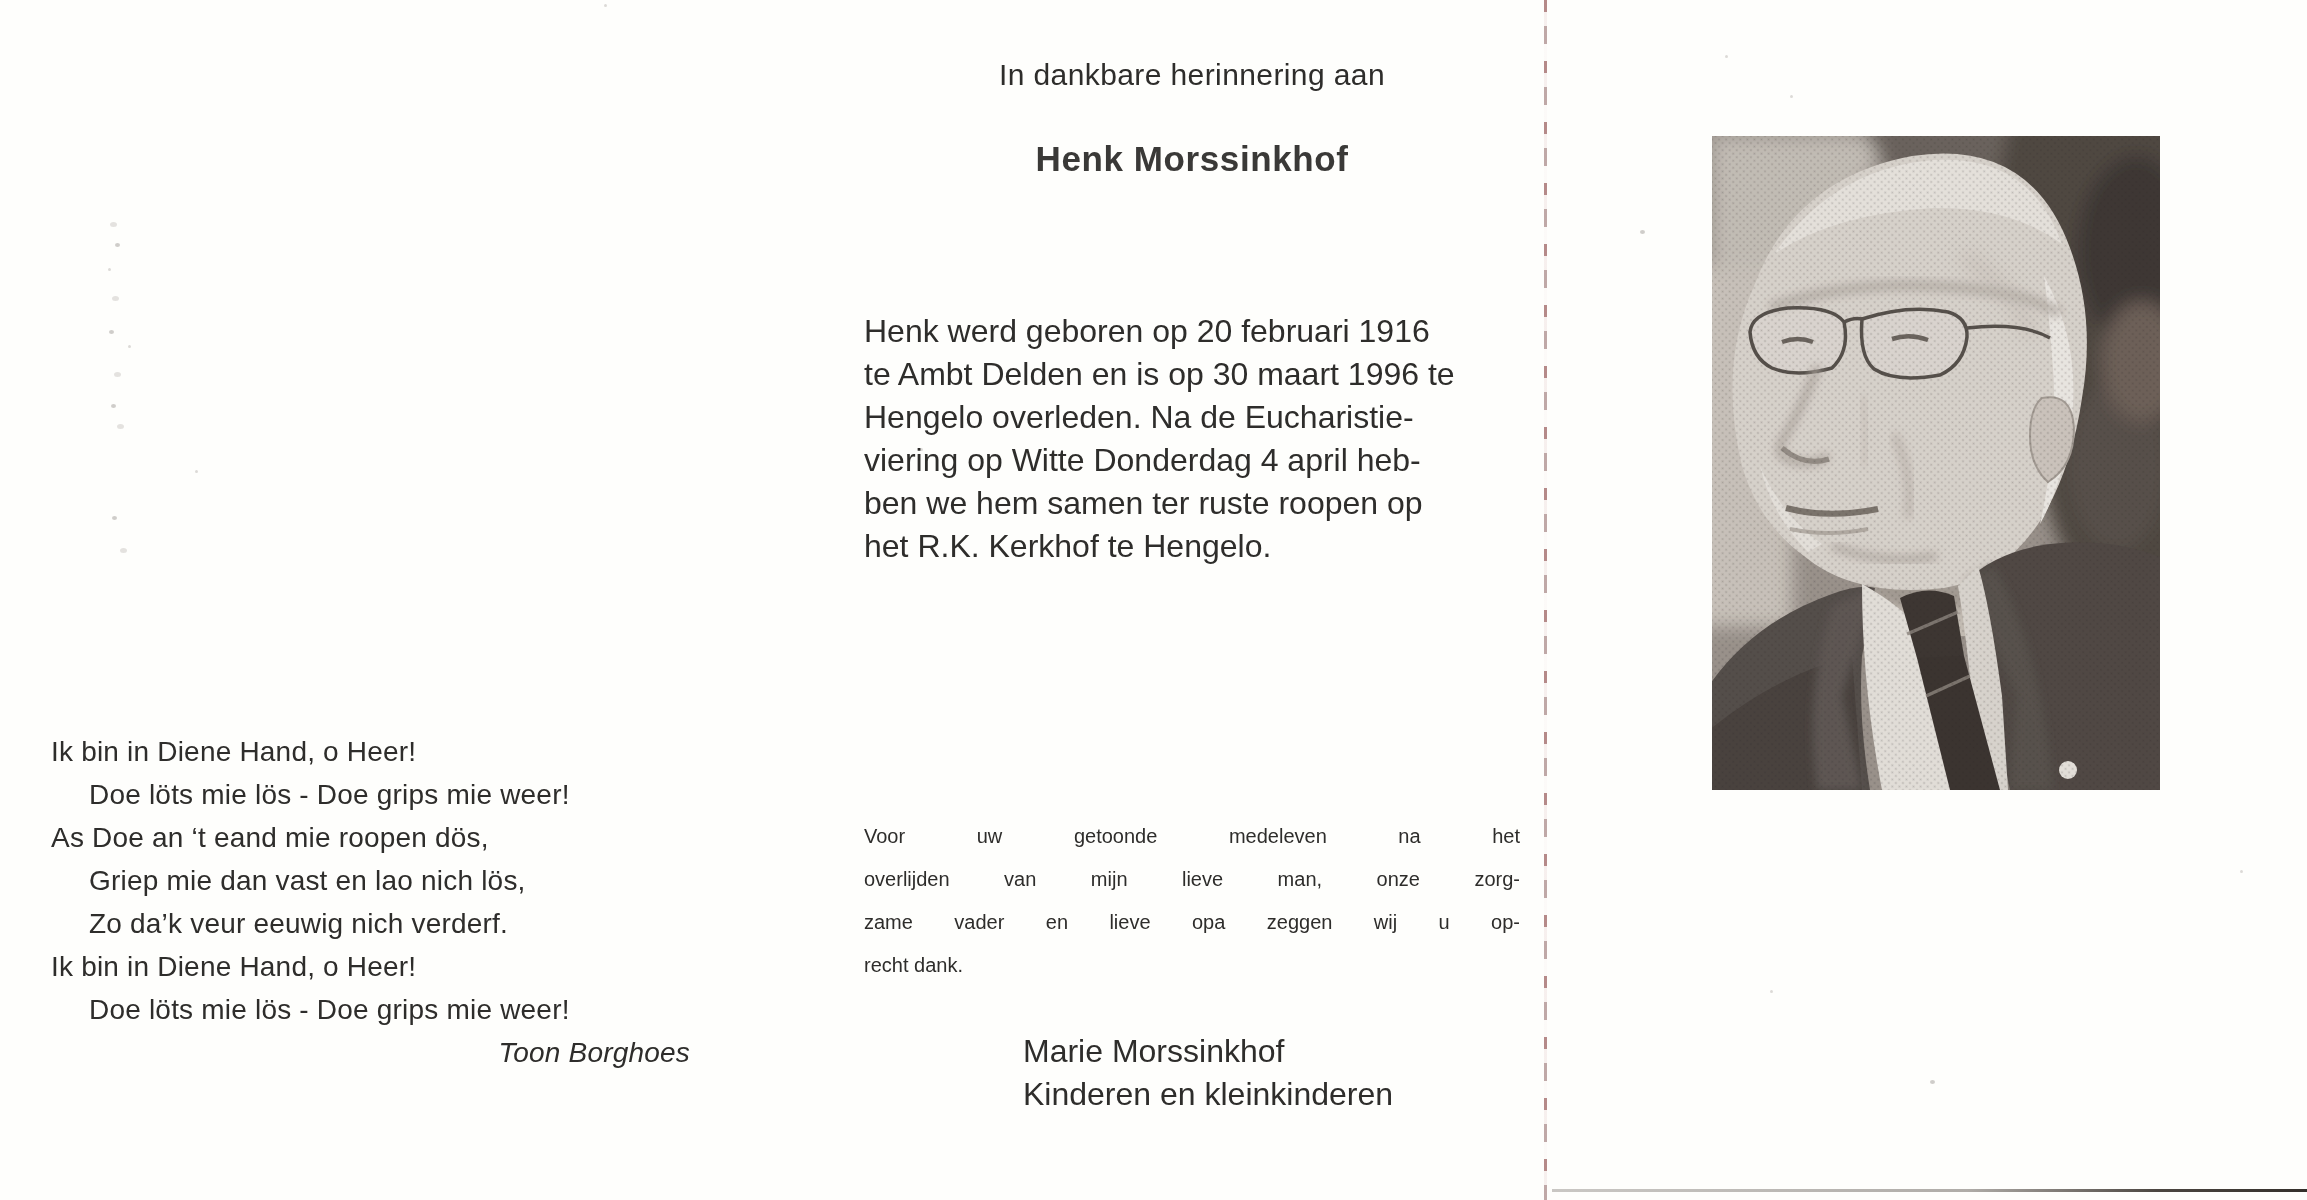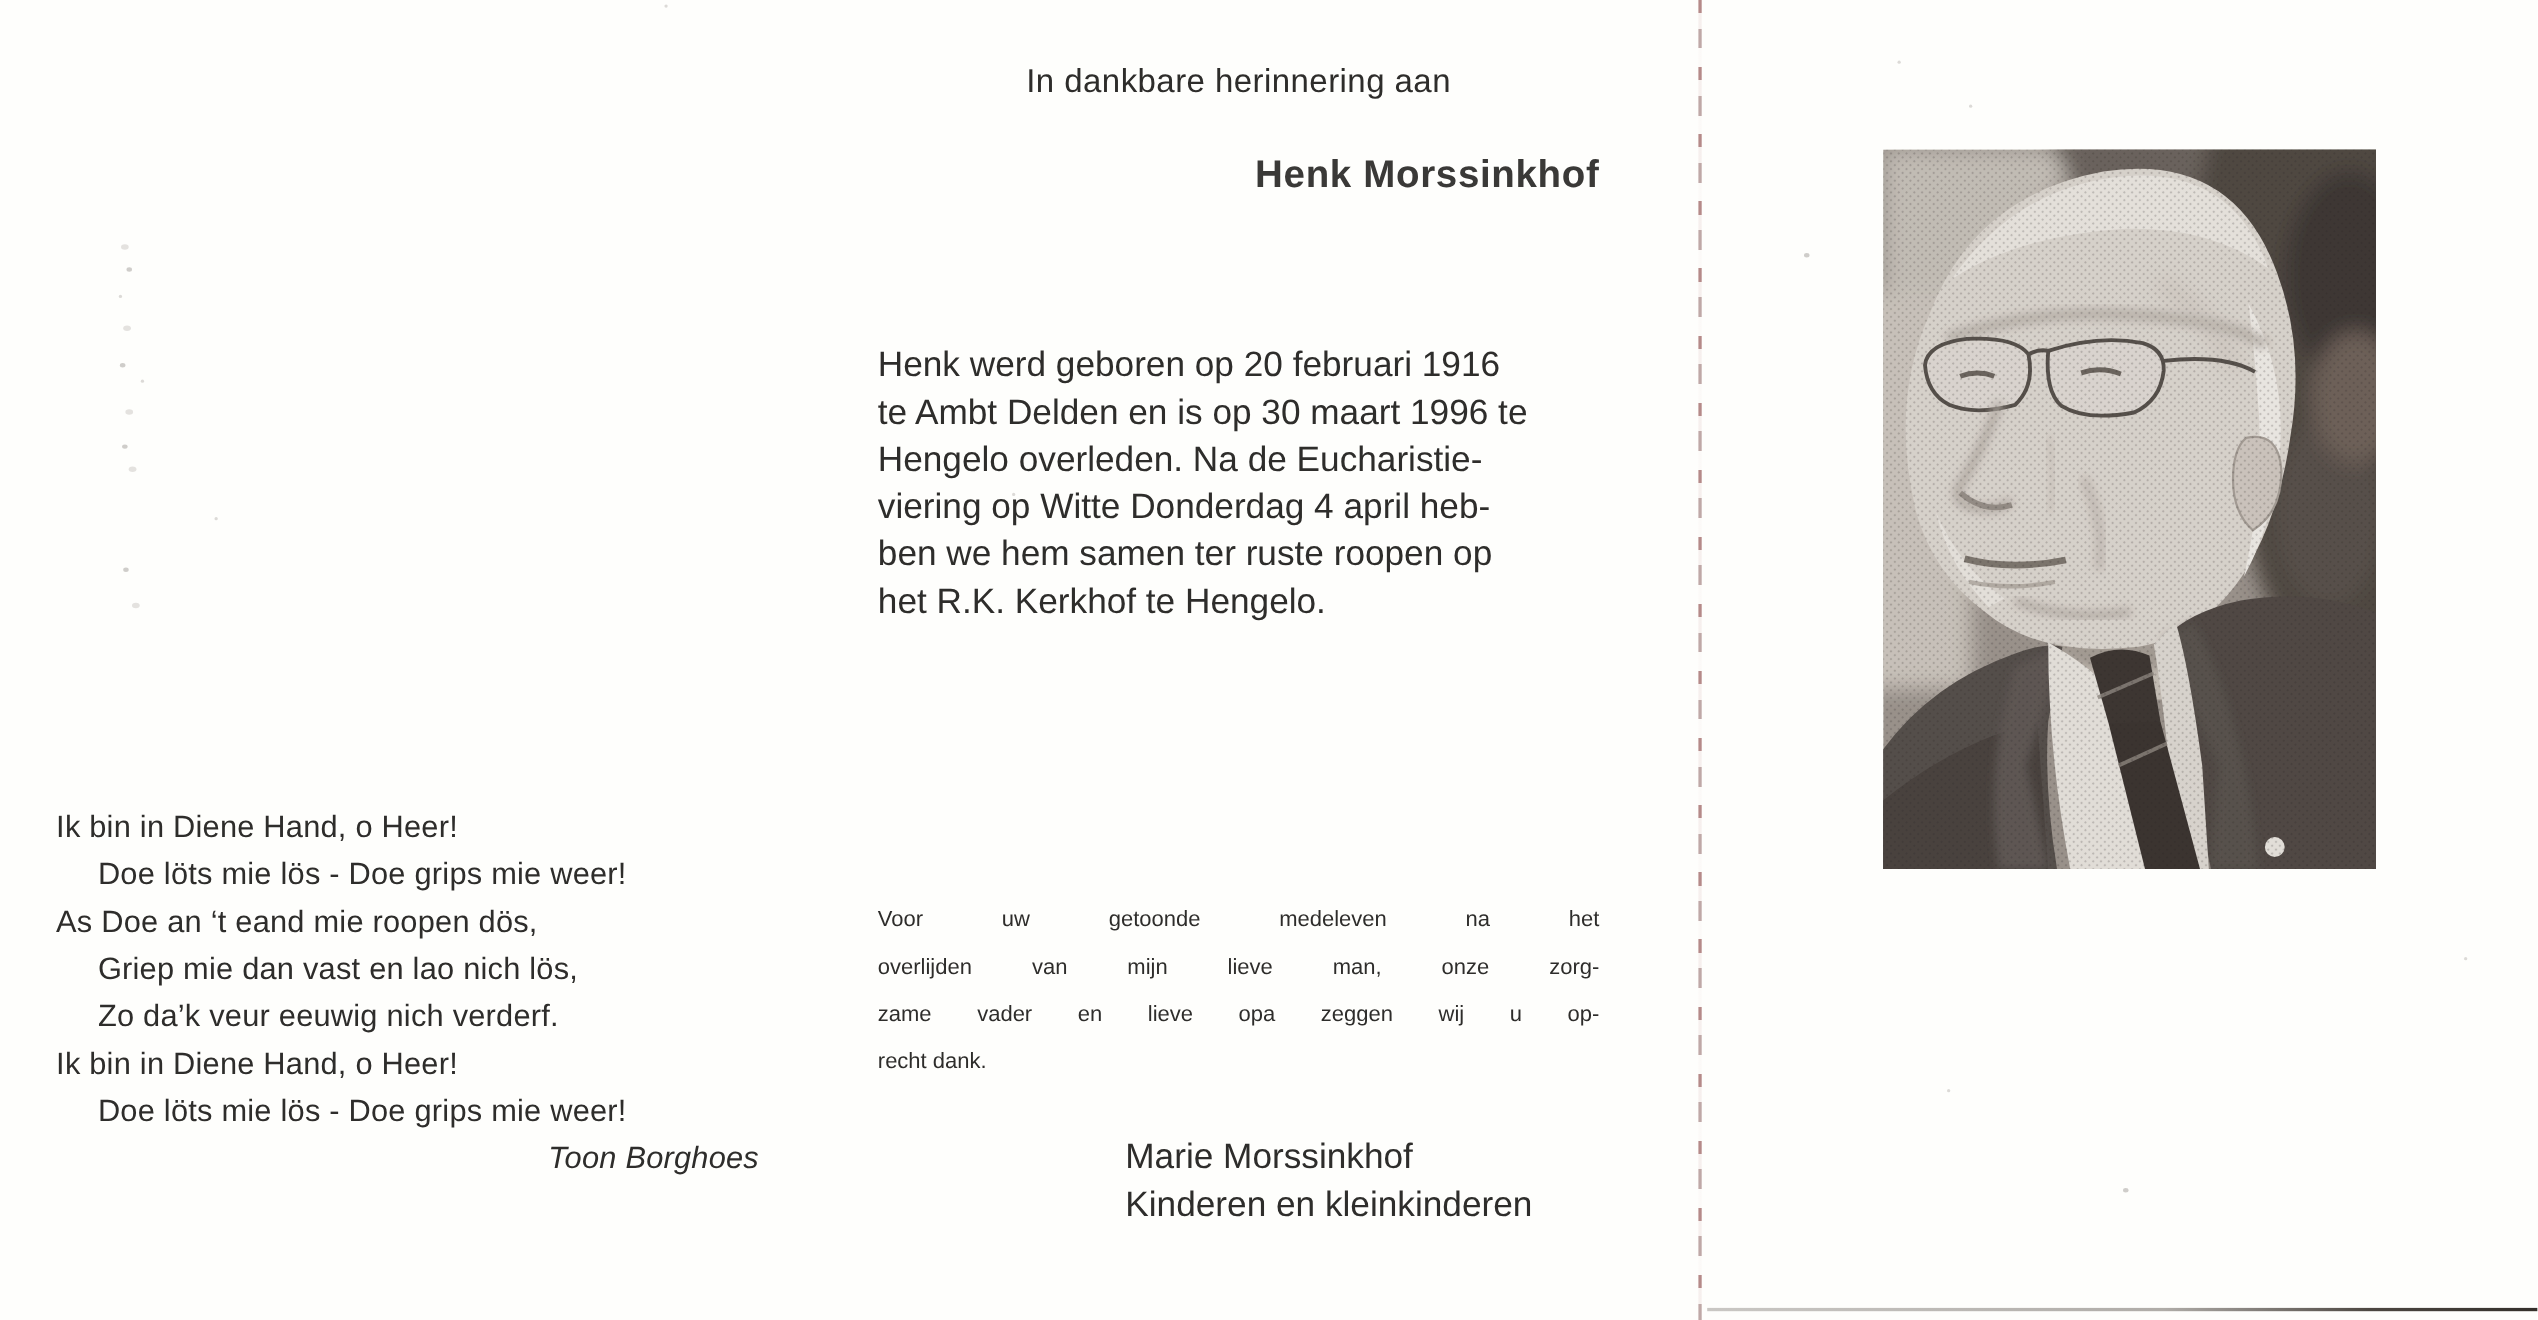--- a/index.html
+++ b/index.html
@@ -29,30 +29,30 @@
     white-space: nowrap;
   }
   .poem-line.indent { padding-left: 38px; }
   .poem-author {
     font-style: italic;
     text-align: right;
     padding-right: 6px;
   }
 
   
-  .center-col { position: absolute; left: 798px; width: 656px; }
+  .center-col { position: absolute; left: 864px; width: 656px; }
   .header-line {
     top: 58px;
     text-align: center;
     font-size: 30px;
     letter-spacing: 0.4px;
   }
   .deceased-name {
     top: 139px;
-    text-align: right;
+    text-align: center;
     font-size: 35px;
     font-weight: bold;
     letter-spacing: 0.6px;
     color: #3a3937;
   }
   .bio {
     top: 266px;
     font-size: 32px;
     line-height: 43px;
     white-space: nowrap;

